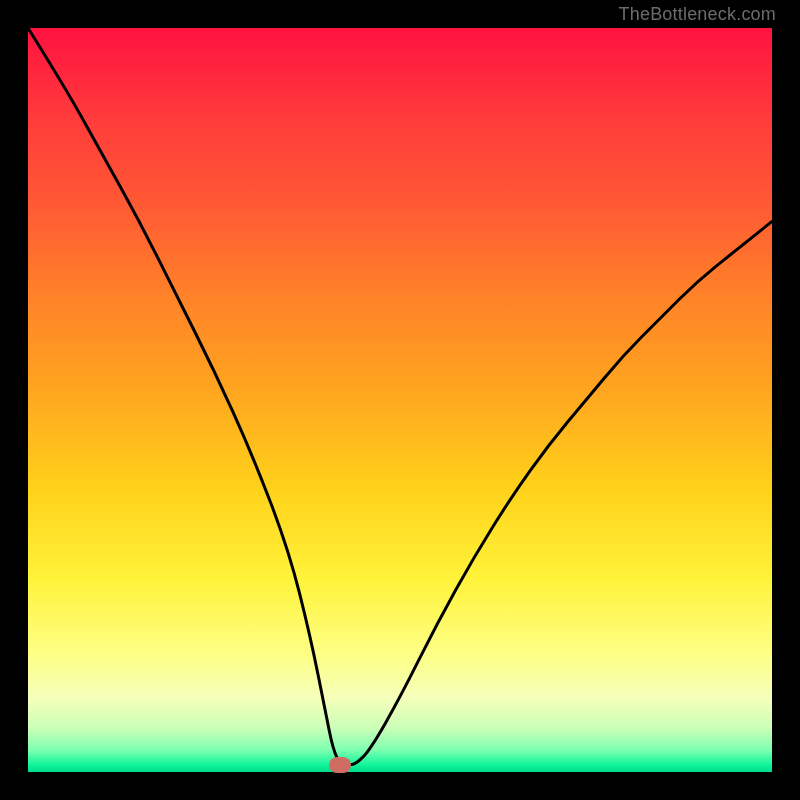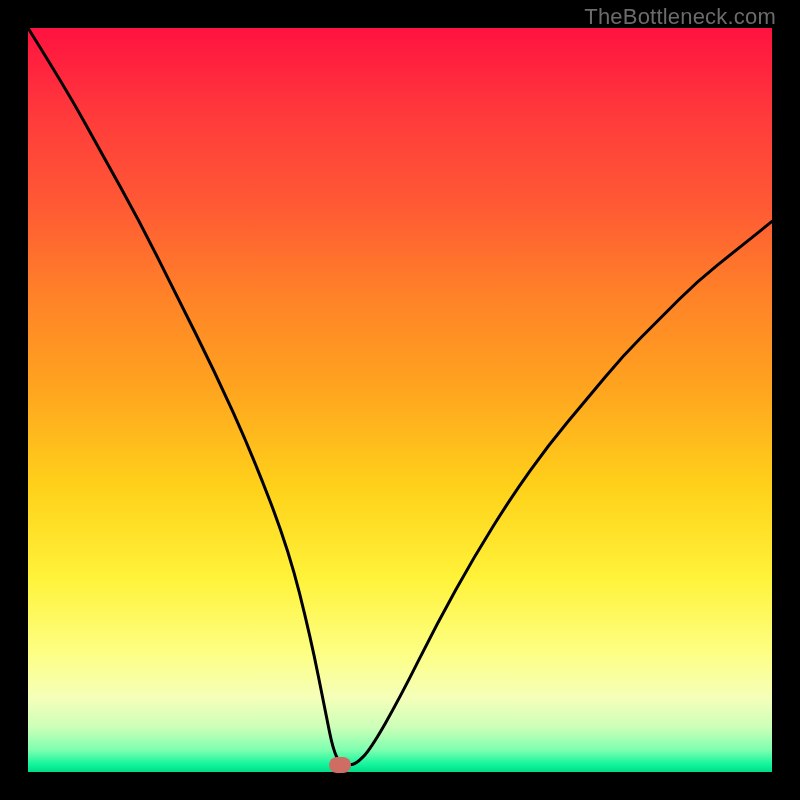--- a/index.html
+++ b/index.html
@@ -38,21 +38,21 @@
       #7fffb0 97%,
       #12f59c 99%,
       #00db88 100%
     );
   }
   .attribution {
     position: absolute;
     top: 4px;
     right: 24px;
     color: #6b6b6b;
-    font-size: 22px;
+    font-size: 18px;
     font-weight: 500;
     letter-spacing: 0.2px;
     user-select: none;
     margin-left: 24px;
   }
   svg.curve {
     position: absolute;
     left: 0;
     top: 0;
     width: 744px;

